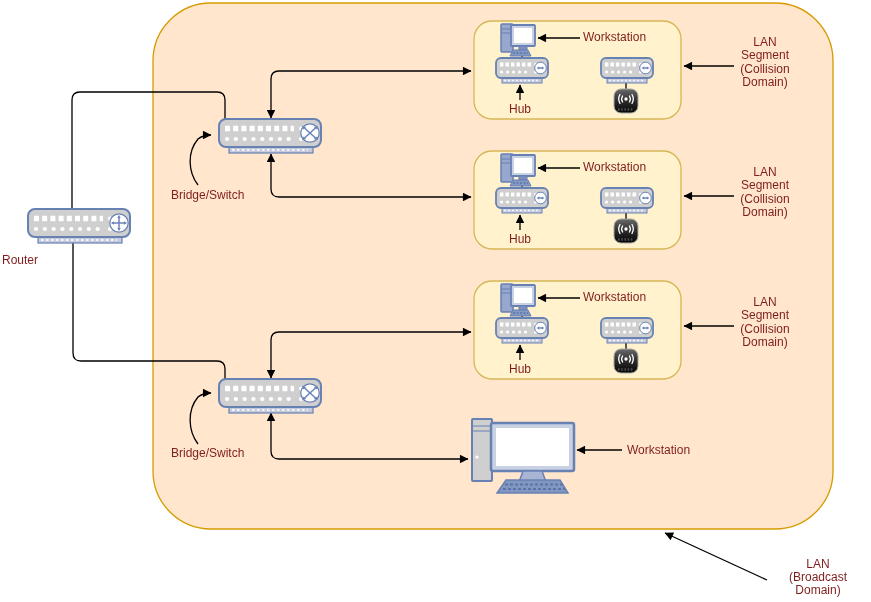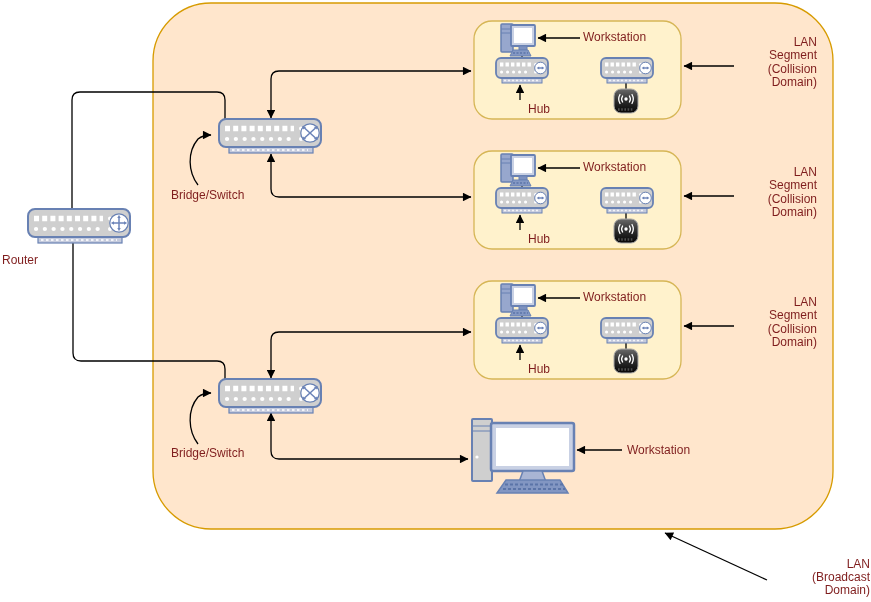--- a/index.html
+++ b/index.html
@@ -1,20 +1,20 @@
 <!DOCTYPE html>
 <html><head>
 <meta charset="utf-8">
 <style>
   html,body{margin:0;padding:0;background:#ffffff;}
   body{font-family:"Liberation Sans", sans-serif;}
   #stage{position:relative;width:871px;height:602px;background:#ffffff;overflow:hidden;}
   #gfx{position:absolute;left:0;top:0;}
   .lbl{position:absolute;font-size:12px;line-height:1.13;color:#7f1d1d;white-space:nowrap;}
-  .lbl.center{text-align:right;white-space:pre-line;}
+  .lbl.center{text-align:center;white-space:pre-line;}
 </style>
 </head>
 <body>
 
 <div id="stage">
 
 <svg id="gfx" width="871" height="602" viewBox="0 0 871 602" xmlns="http://www.w3.org/2000/svg">
   <defs>
     <marker id="arr" viewBox="0 0 10 10" refX="9.5" refY="5" markerWidth="10.5" markerHeight="8.5" markerUnits="userSpaceOnUse" orient="auto-start-reverse">
       <path d="M0,0 L10,5 L0,10 Z" fill="#000"></path>

